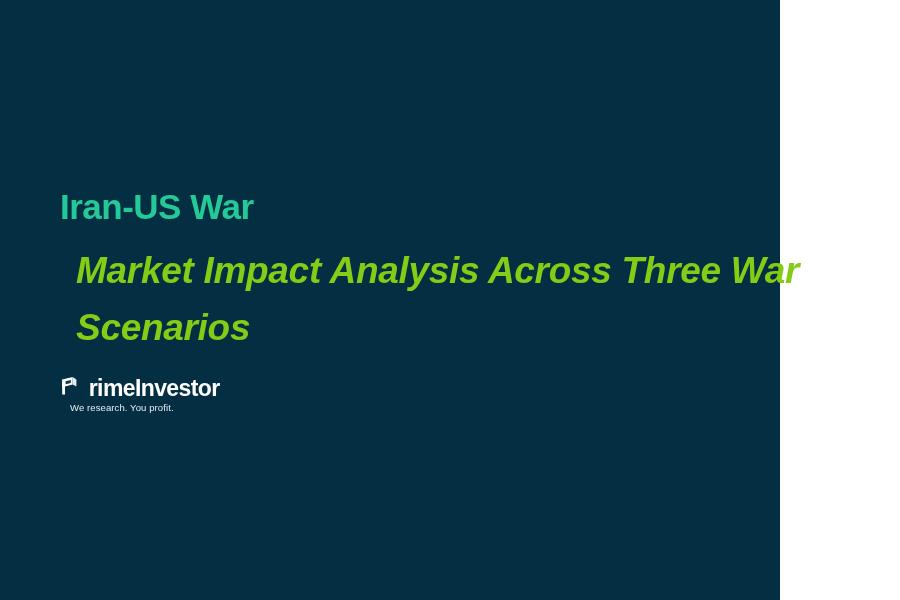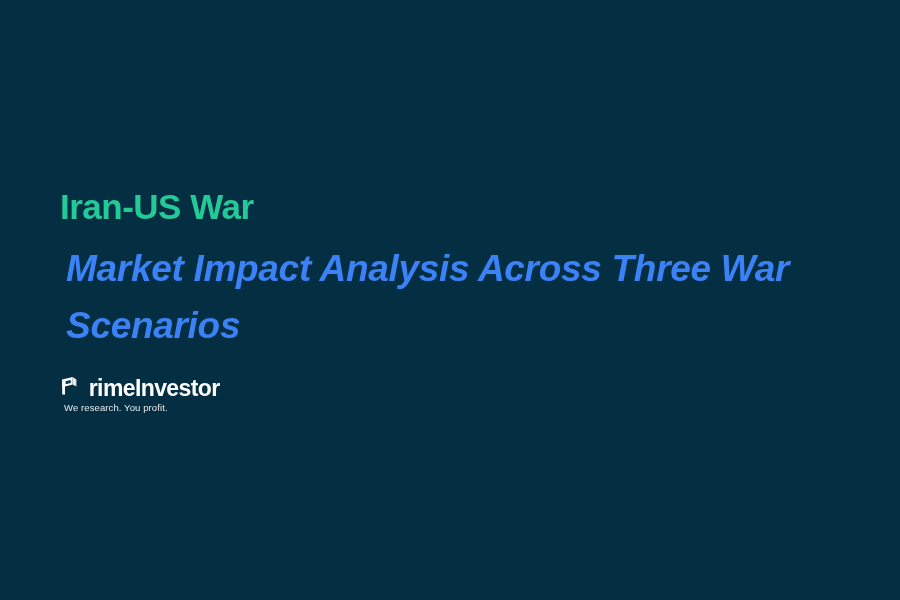--- a/index.html
+++ b/index.html
@@ -8,21 +8,21 @@
   }
   body {
     width: 900px;
     height: 600px;
     overflow: hidden;
     font-family: "Liberation Sans", sans-serif;
   }
 
   .slide {
     position: relative;
-    width: 900px;
+    width: 780px;
     height: 600px;
     background: #042E42;
     box-sizing: border-box;
   }
 
   .content-block {
     position: absolute;
     left: 60px;
     top: 186px;
     width: 760px;
@@ -33,28 +33,28 @@
     font-family: "Liberation Sans", sans-serif;
     font-size: 35px;
     font-weight: bold;
     letter-spacing: -0.5px;
     line-height: 1.18;
     margin: 0 0 14px 0;
     white-space: nowrap;
   }
 
   .main-headline {
-    color: #3b82f6;
+    color: #84cc16;
     font-family: "Liberation Sans", sans-serif;
     font-size: 37px;
     font-weight: bold;
     font-style: italic;
     letter-spacing: -0.3px;
     line-height: 1.52;
-    margin: 6px;
+    margin: 16px;
     max-width: 730px;
   }
 
   .brand-lockup {
     position: absolute;
     left: 58px;
     top: 375px;
     width: 230px;
   }
 
@@ -84,21 +84,21 @@
     letter-spacing: -0.6px;
     line-height: 26px;
     white-space: nowrap;
   }
 
   .brand-wordmark .lead-letter {
     visibility: hidden;
   }
 
   .brand-tagline {
-    margin: 1px 0 0 6px;
+    margin: 1px 0 0 12px;
     color: #E8EDF0;
     font-family: "Liberation Sans", sans-serif;
     font-size: 9.5px;
     font-weight: normal;
     letter-spacing: 0.1px;
     line-height: 12px;
     white-space: nowrap;
   }
 </style>
 </head>

